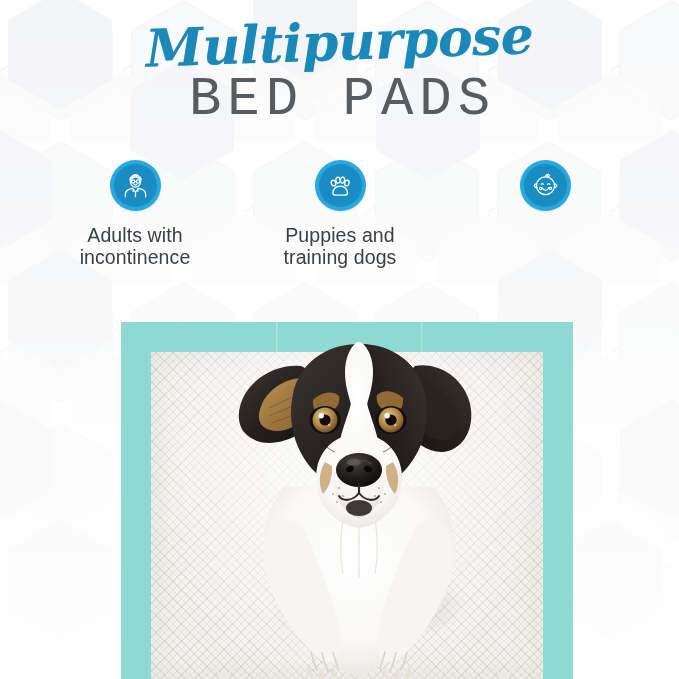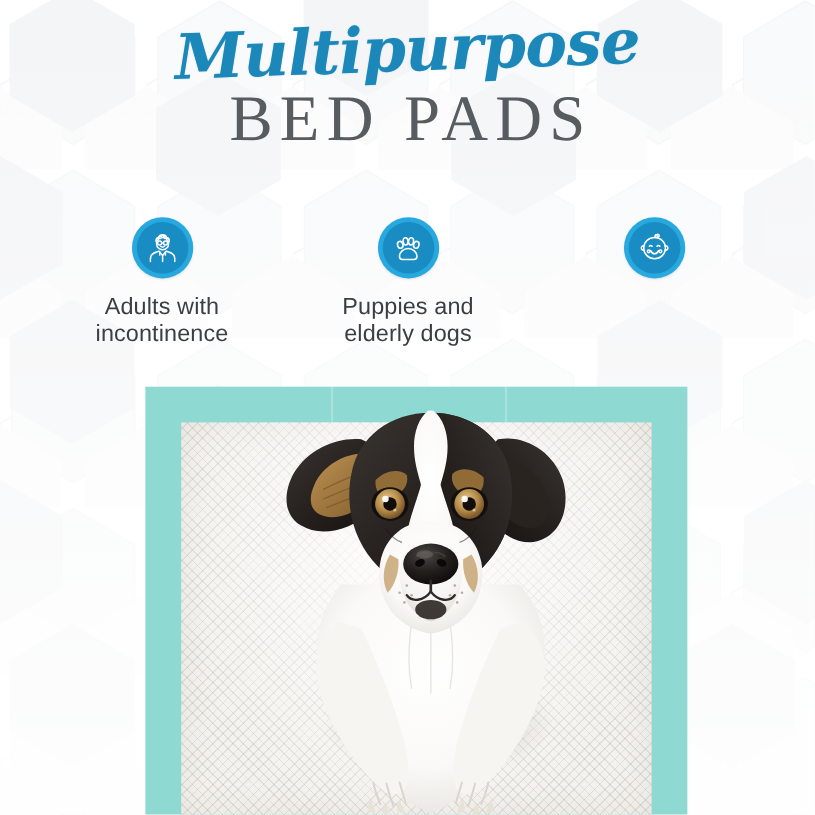--- a/index.html
+++ b/index.html
@@ -39,34 +39,34 @@
     font-size:52px;
     line-height:1;
     color:#1C87B9;
     letter-spacing:-0.5px;
     transform:rotate(-2deg);
     margin:0 0 2px 0;
     text-shadow:0 0 1px rgba(28,135,185,.45);
   }
   .main-title{
     display:block;
-    font-family:Liberation Serif, serif;
+    font-family:Liberation Mono, monospace;
     font-weight:400;
     font-size:54px;
     line-height:1.02;
     color:#575C60;
     letter-spacing:6px;
     margin:4px 0 0 0;
     padding-left:6px;
   }
 
   
   .features{
     position:absolute;
-    left:40px;top:181px;width:600px;
+    left:40px;top:160px;width:600px;
     z-index:3;
     display:flex;
     justify-content:space-between;
     align-items:flex-start;
   }
   .feature{
     width:190px;
     display:flex;
     flex-direction:column;
     align-items:center;
@@ -242,21 +242,21 @@
           <g fill="none" stroke="#ffffff" stroke-width="1.5" stroke-linecap="round" stroke-linejoin="round">
             <ellipse cx="8.6" cy="12.6" rx="2.5" ry="3.3" transform="rotate(-18 8.6 12.6)"></ellipse>
             <ellipse cx="13.7" cy="9.3" rx="2.4" ry="3.4" transform="rotate(-7 13.7 9.3)"></ellipse>
             <ellipse cx="18.9" cy="9.3" rx="2.4" ry="3.4" transform="rotate(7 18.9 9.3)"></ellipse>
             <ellipse cx="23.9" cy="12.6" rx="2.5" ry="3.3" transform="rotate(18 23.9 12.6)"></ellipse>
             <path d="M16.2 16.1c-4.6 0-8.3 3.6-8.3 7.6 0 1.6 1.2 2.8 2.8 2.8h11c1.6 0 2.8-1.2 2.8-2.8 0-4-3.7-7.6-8.3-7.6z"></path>
           </g>
         </svg>
       </div>
       <div class="feature-label">Puppies and
-elderly dogs</div>
+training dogs</div>
     </div>
 
     <div class="feature">
       <div class="badge">
         <svg width="29" height="29" viewBox="0 0 32 32" aria-hidden="true">
           <g fill="none" stroke="#ffffff" stroke-width="1.4" stroke-linecap="round" stroke-linejoin="round">
 
             <path d="M26 16.2c0 5.6-4.5 9.8-10 9.8S6 21.8 6 16.2 10.5 6.6 16 6.6s10 4 10 9.6z"></path>
 
             <path d="M6.2 14.2c-1.3-.3-2.4.6-2.4 1.9s1.1 2.3 2.4 2.0"></path>

